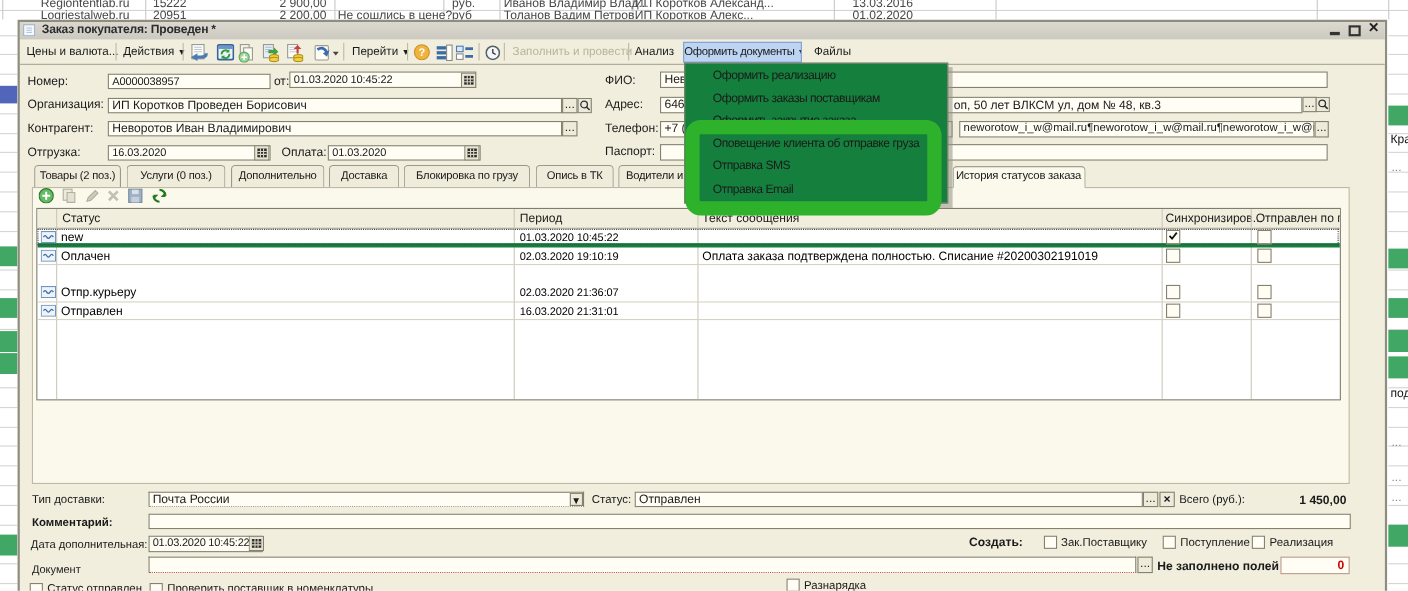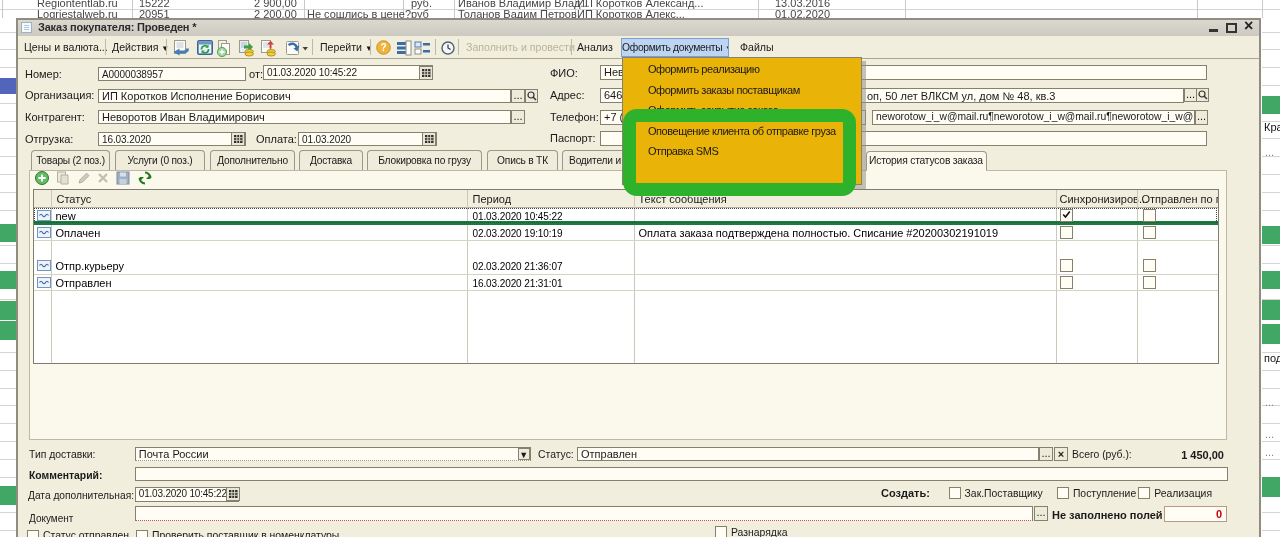--- a/index.html
+++ b/index.html
@@ -224,21 +224,21 @@
 <div class="lbl" style="left:532px;top:111.0px;">Паспорт:</div>
 <div class="inp" style="left:80px;top:47px;width:148px;height:14px;"><span class="dt">А0000038957</span></div>
 <div class="lbl" style="left:231px;top:47px;">от:</div>
 <div class="inp" style="left:245px;top:45px;width:170px;height:15px;"><span class="dt">01.03.2020 10:45:22</span></div>
 <svg class="a" style="left:401px;top:46px;" width="14" height="14" viewBox="0 0 14 14">
       <rect x="0.5" y="0.5" width="13" height="13" fill="#e9e6d5" stroke="#84816f"></rect>
       <rect x="3" y="3" width="8.5" height="8" fill="#2f2f2f"></rect>
       <path d="M3 5.7 h8.5 M3 8.3 h8.5" stroke="#d8d5c4" stroke-width="1"></path>
       <path d="M5.8 3 v8 M8.6 3 v8" stroke="#d8d5c4" stroke-width="1"></path>
     </svg>
-<div class="inp" style="left:80px;top:68.5px;width:413px;height:14px;">ИП Коротков Исполнение Борисович</div>
+<div class="inp" style="left:80px;top:68.5px;width:413px;height:14px;">ИП Коротков Проведен Борисович</div>
 <div class="sbtn" style="left:493px;top:68.5px;width:14px;height:14px;line-height:10px;">...</div>
 <svg class="a" style="left:507px;top:68.5px;" width="13" height="14" viewBox="0 0 13 14">
       <rect x="0.5" y="0.5" width="12" height="13" fill="#eceada" stroke="#84816f"></rect>
       <circle cx="6" cy="6" r="3" fill="none" stroke="#333" stroke-width="1.2"></circle>
       <path d="M8 8 L11 11" stroke="#333" stroke-width="1.4"></path>
     </svg>
 <div class="inp" style="left:80px;top:90px;width:413px;height:14px;">Неворотов Иван Владимирович</div>
 <div class="sbtn" style="left:493px;top:90px;width:14px;height:14px;line-height:10px;">...</div>
 <svg class="a" style="left:507px;top:68.5px;" width="13" height="14" viewBox="0 0 13 14">
       <rect x="0.5" y="0.5" width="12" height="13" fill="#eceada" stroke="#84816f"></rect>
@@ -395,19 +395,20 @@
 <div class="a" style="left:1146px;top:486px;width:63px;height:16px;background:#fffdf4;border:1px solid #bb9886;box-sizing:border-box;">
       <div class="a" style="right:4px;top:1px;color:#cc0000;font-weight:bold;">0</div>
     </div>
 <div class="cb" style="left:9px;top:510px;width:12px;height:12px;"></div>
 <div class="lbl" style="left:25px;top:509px;font-size:10.4px;">Статус отправлен</div>
 <div class="cb" style="left:118px;top:510px;width:12px;height:12px;"></div>
 <div class="lbl" style="left:134px;top:509px;font-size:10.4px;">Проверить поставщик в номенклатуры</div>
 <div class="cb" style="left:697px;top:506px;width:12px;height:12px;"></div>
 <div class="lbl" style="left:713px;top:505.5px;font-size:10.4px;">Разнарядка</div>
 </div>
-<div class="a" style="left:622px;top:57px;width:240px;height:128px;background:#eab308;border:1px solid #84816f;box-sizing:border-box;box-shadow:4px 4px 0 rgba(148,145,132,0.55);padding-top:1px;">
+<div class="a" style="left:622px;top:57px;width:240px;height:128px;background:#15803d;border:1px solid #84816f;box-sizing:border-box;box-shadow:4px 4px 0 rgba(148,145,132,0.55);padding-top:1px;">
 <div class="mi">Оформить реализацию</div>
 <div class="mi">Оформить заказы поставщикам</div>
 <div class="mi">Оформить закрытие заказа</div>
 <div class="mi">Оповещение клиента об отправке груза</div>
 <div class="mi">Отправка SMS</div>
+<div class="mi">Отправка Email</div>
 </div>
 <div class="a" style="left:623px;top:109px;width:233px;height:87px;border:13px solid #2eb22c;border-radius:14px;box-sizing:border-box;filter:blur(0.35px);"></div>
 </body></html>

